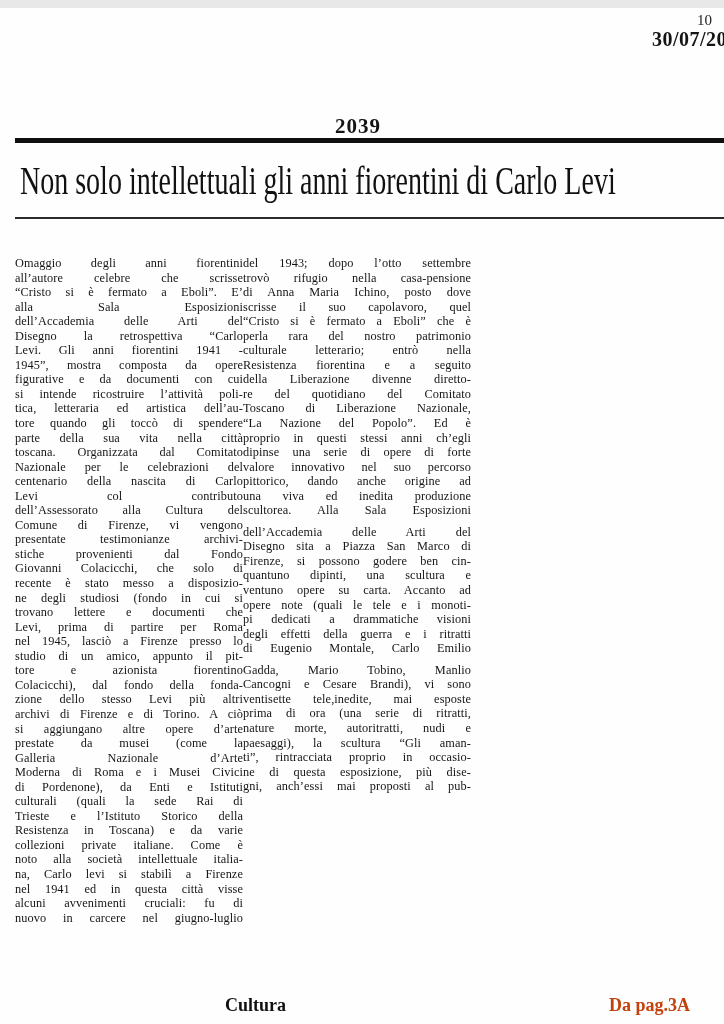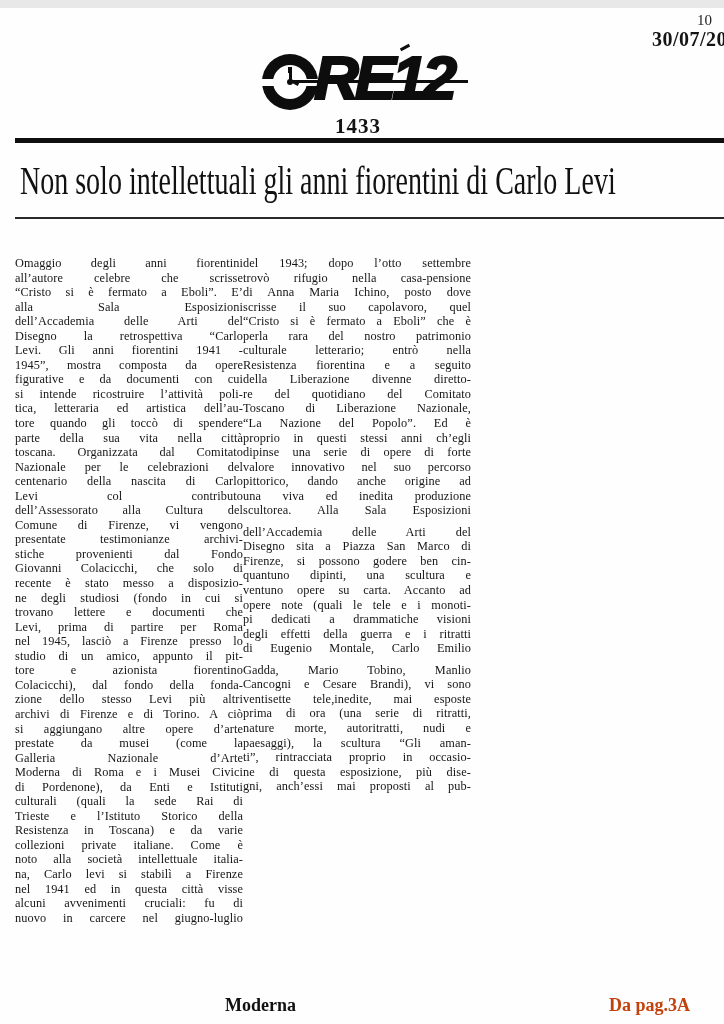--- a/index.html
+++ b/index.html
@@ -88,36 +88,22 @@
 </style>
 </head>
 <body>
 
 <div class="page">
 
   <div class="page-number">10</div>
 
   <div class="mast-date">30/07/2003</div>
 
-  <div class="logo">
-    <div class="clock">
-      <div class="clock-ring"></div>
-      <div class="clock-band"></div>
-      <div class="clock-face"></div>
-      <div class="clock-tick"></div>
-      <div class="clock-hand-minute"></div>
-      <div class="clock-hand-hour"></div>
-      <div class="clock-center"></div>
-    </div>
-    <div class="logo-text">RE12</div>
-    <div class="logo-accent"></div>
-    <div class="logo-line"></div>
-  </div>
-
-  <div class="mast-issue">1433</div>
+
+  <div class="mast-issue">2039</div>
 
   <div class="rule-thick"></div>
 
   <div class="headline">
     <span class="headline-inner">Non solo intellettuali gli anni fiorentini di Carlo Levi</span>
   </div>
 
   <div class="rule-thin"></div>
 
 
@@ -204,16 +190,16 @@
 prima di ora (una serie di ritratti,
 nature morte, autoritratti, nudi e
 paesaggi), la scultura “Gli aman-
 ti”, rintracciata proprio in occasio-
 ne di questa esposizione, più dise-
 gni, anch’essi mai proposti al pub-</div>
     </div>
     <div class="col"></div>
   </div>
 
-  <div class="footer-section">Moderna</div>
+  <div class="footer-section">Cultura</div>
   <div class="footer-source">Da pag.3A</div>
 
 </div>
 
 </body></html>

